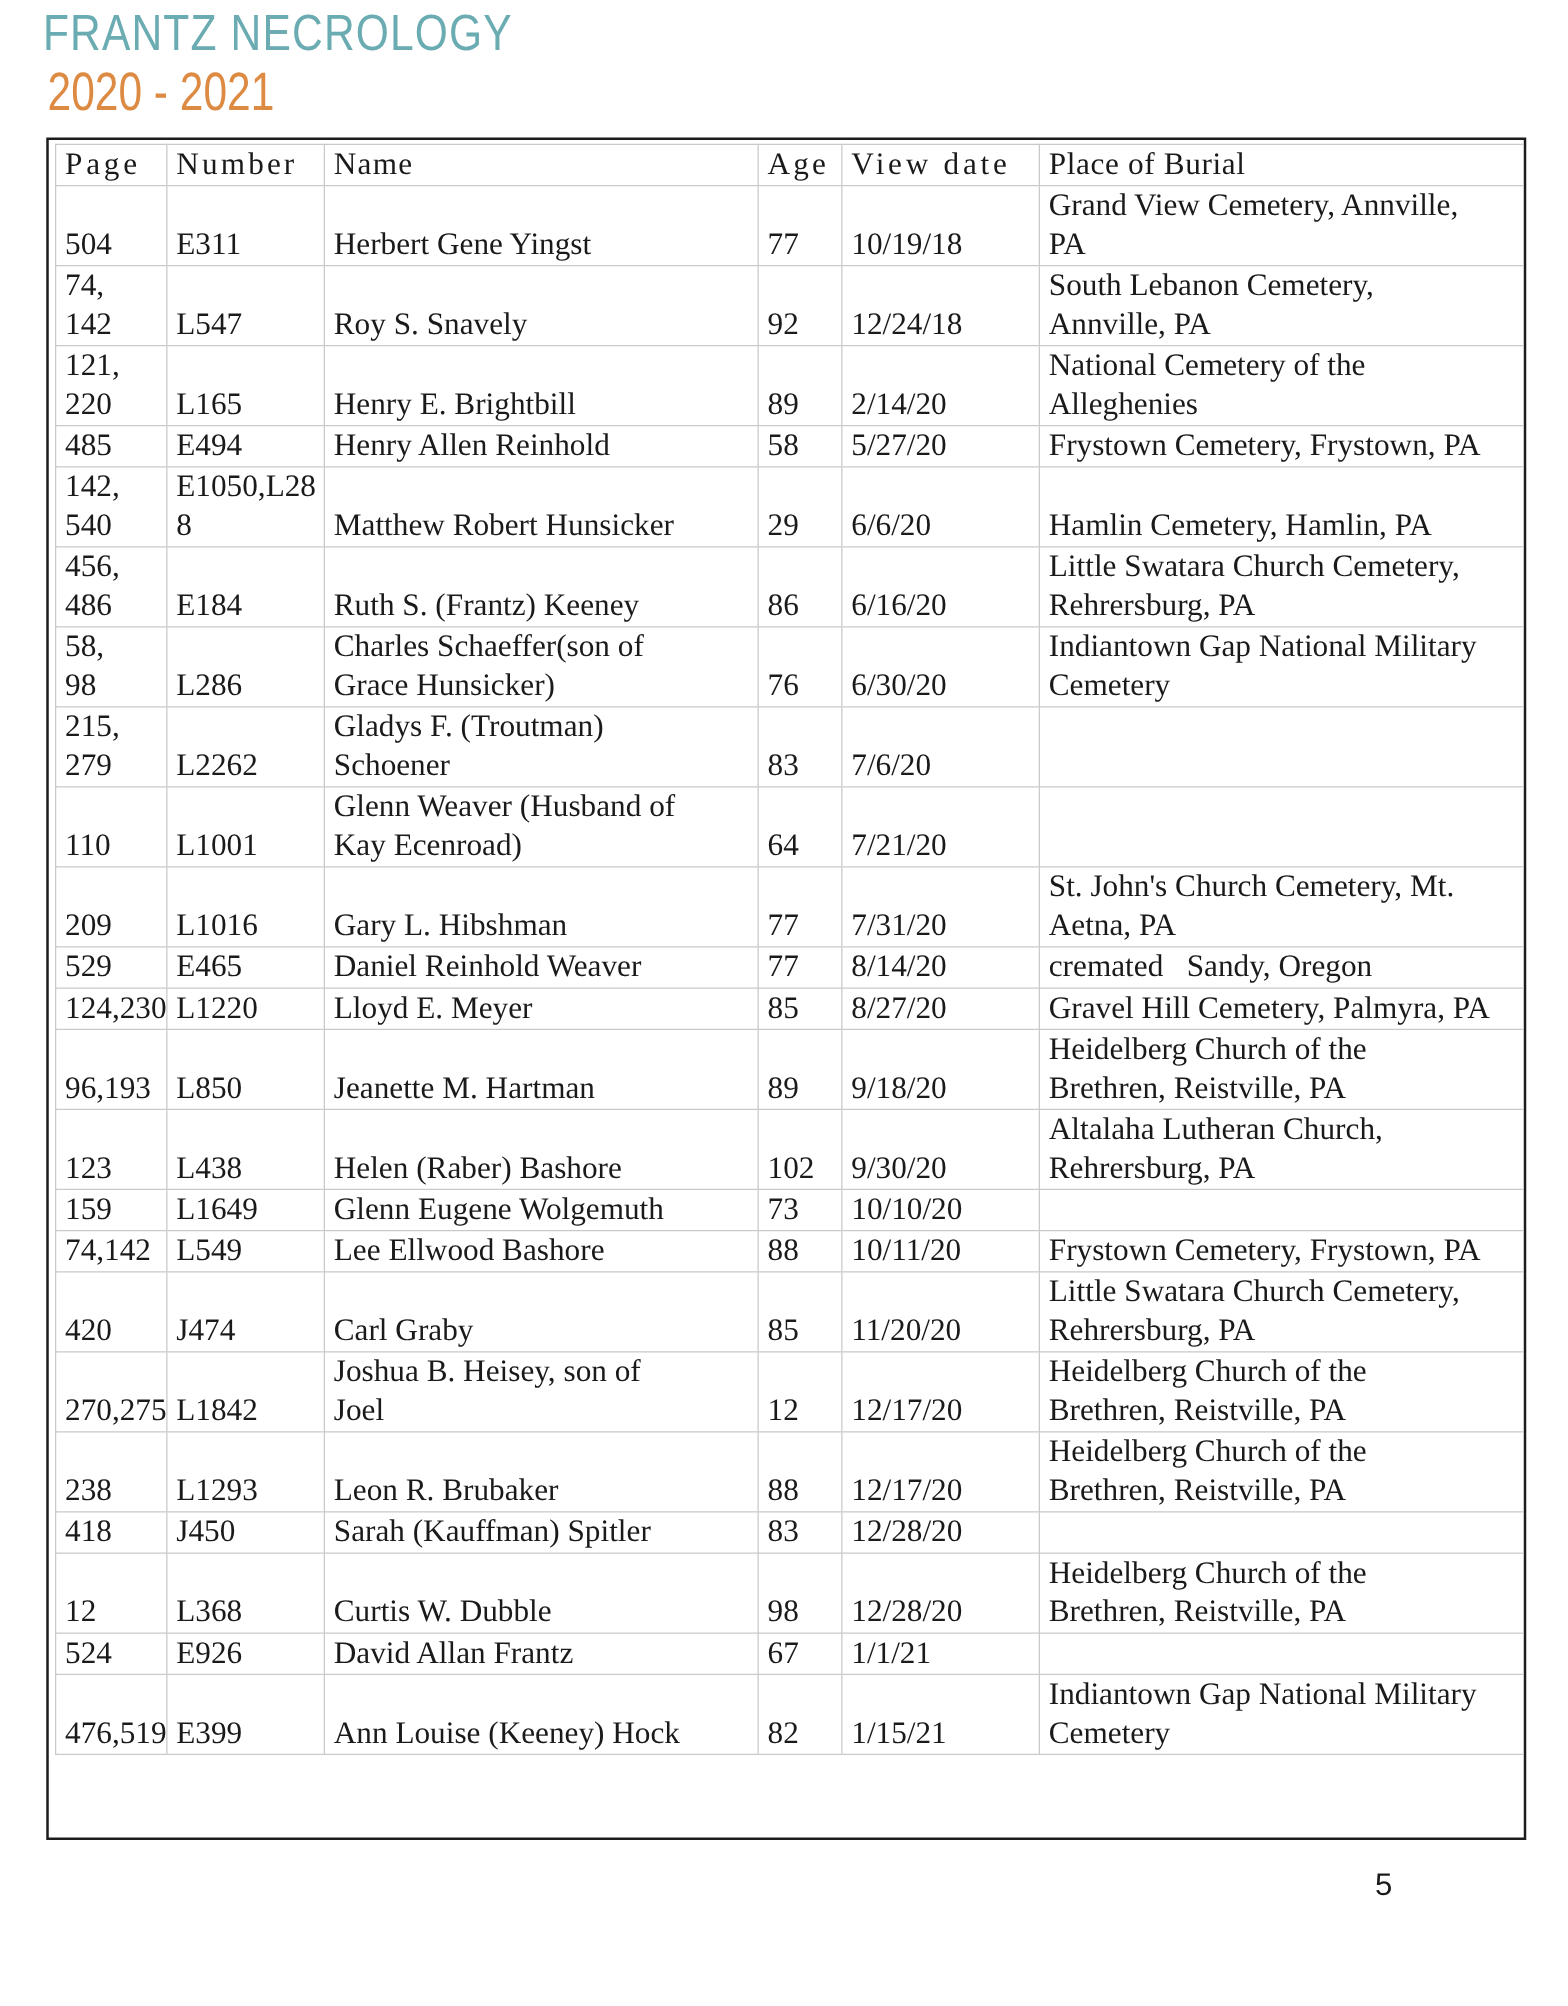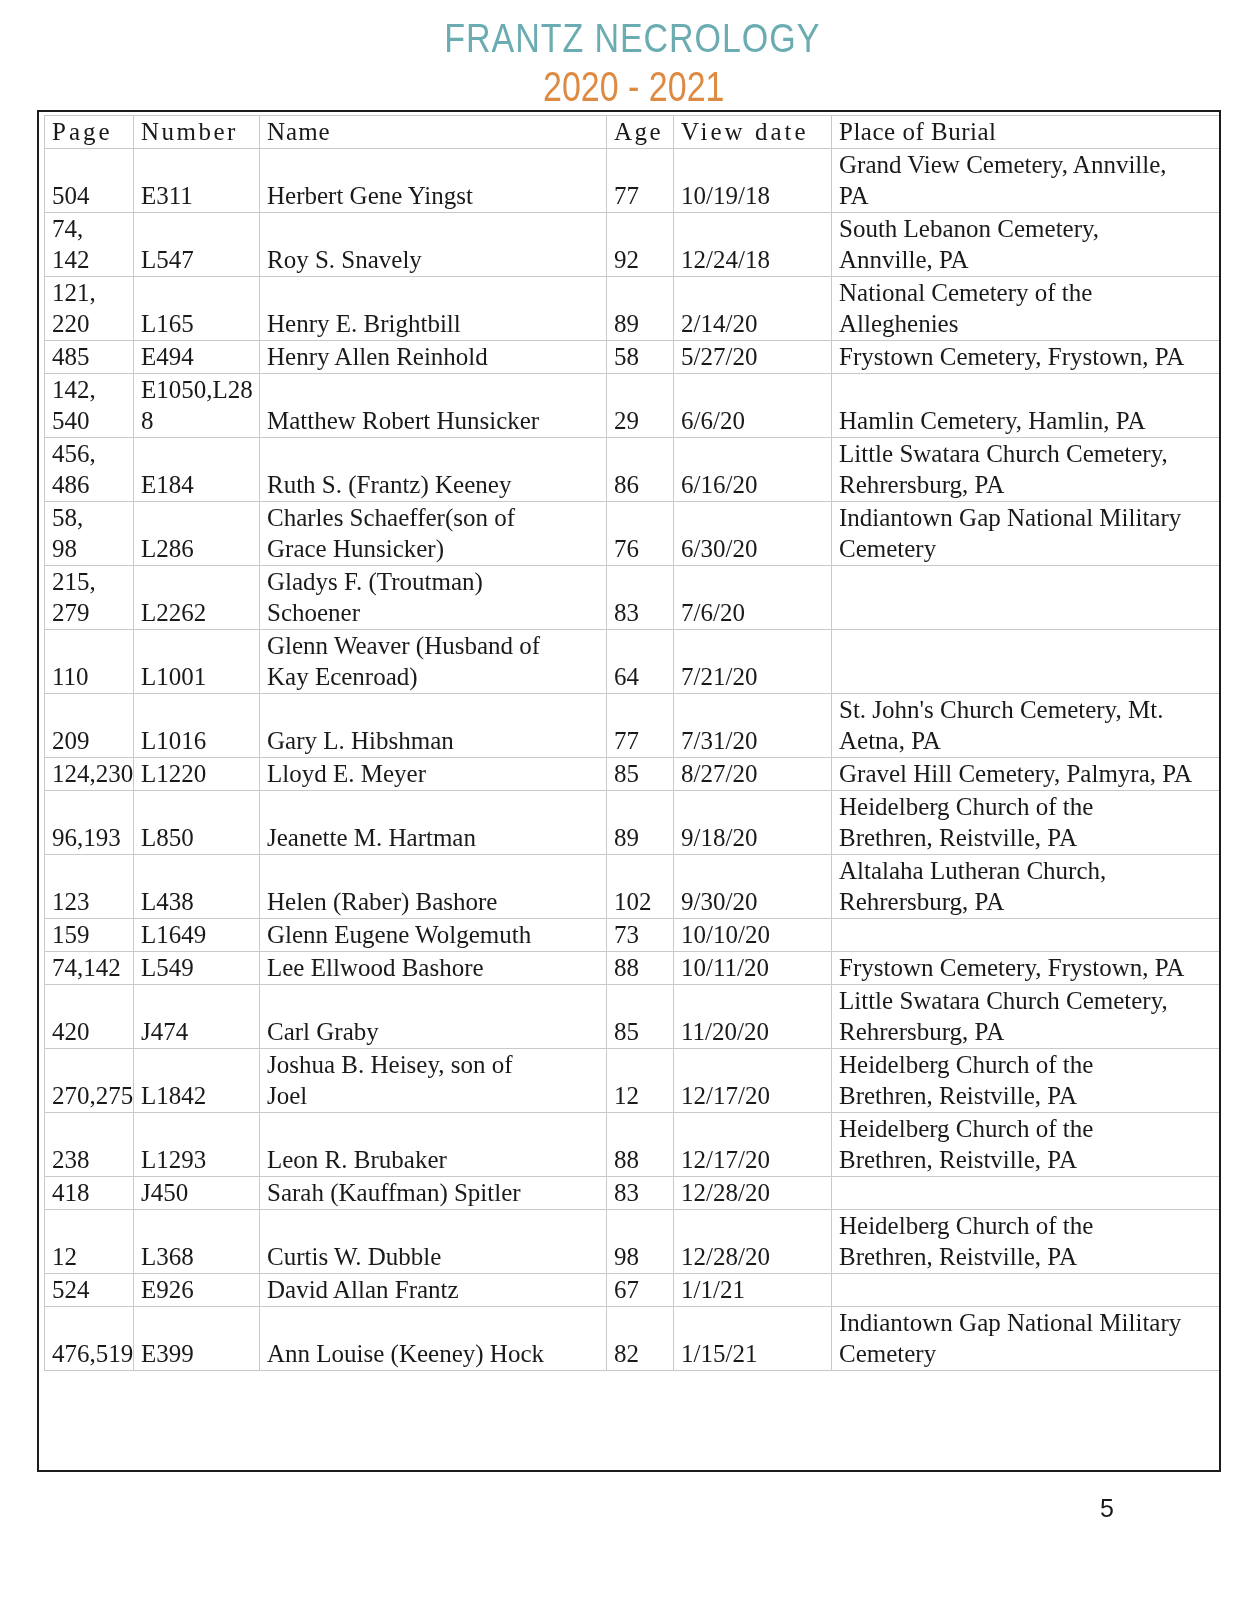--- a/index.html
+++ b/index.html
@@ -5,21 +5,21 @@
   html,body { margin:0; padding:0; }
   body {
     width:1254px; height:1605px;
     background:#ffffff;
     font-family:"Liberation Serif", serif;
     color:#1a1a1a;
     position:relative;
     overflow:hidden;
   }
   
-  header { position:absolute; top:12px; left:0; width:1246px; text-align:center; }
+  header { position:absolute; top:0; left:0; width:1246px; }
   .title1 {
     display:inline-block;
     margin-top:4px; margin-left:18px;
     font-family:"Liberation Sans", sans-serif;
     font-size:37px; letter-spacing:1px;
     transform:scale(0.92,1.1); transform-origin:center top;
     color:#6aacb2;
   }
   .title2 {
     display:block; margin-top:4px;
@@ -191,20 +191,28 @@
         <tr>
           <td>209</td>
           <td>L1016</td>
           <td>Gary L. Hibshman</td>
           <td>77</td>
           <td>7/31/20</td>
           <td>St. John's Church Cemetery, Mt.
 Aetna, PA</td>
         </tr>
         <tr>
+          <td>529</td>
+          <td>E465</td>
+          <td>Daniel Reinhold Weaver</td>
+          <td>77</td>
+          <td>8/14/20</td>
+          <td>cremated   Sandy, Oregon</td>
+        </tr>
+        <tr>
           <td>124,230</td>
           <td>L1220</td>
           <td>Lloyd E. Meyer</td>
           <td>85</td>
           <td>8/27/20</td>
           <td>Gravel Hill Cemetery, Palmyra, PA</td>
         </tr>
         <tr>
           <td>96,193</td>
           <td>L850</td>

